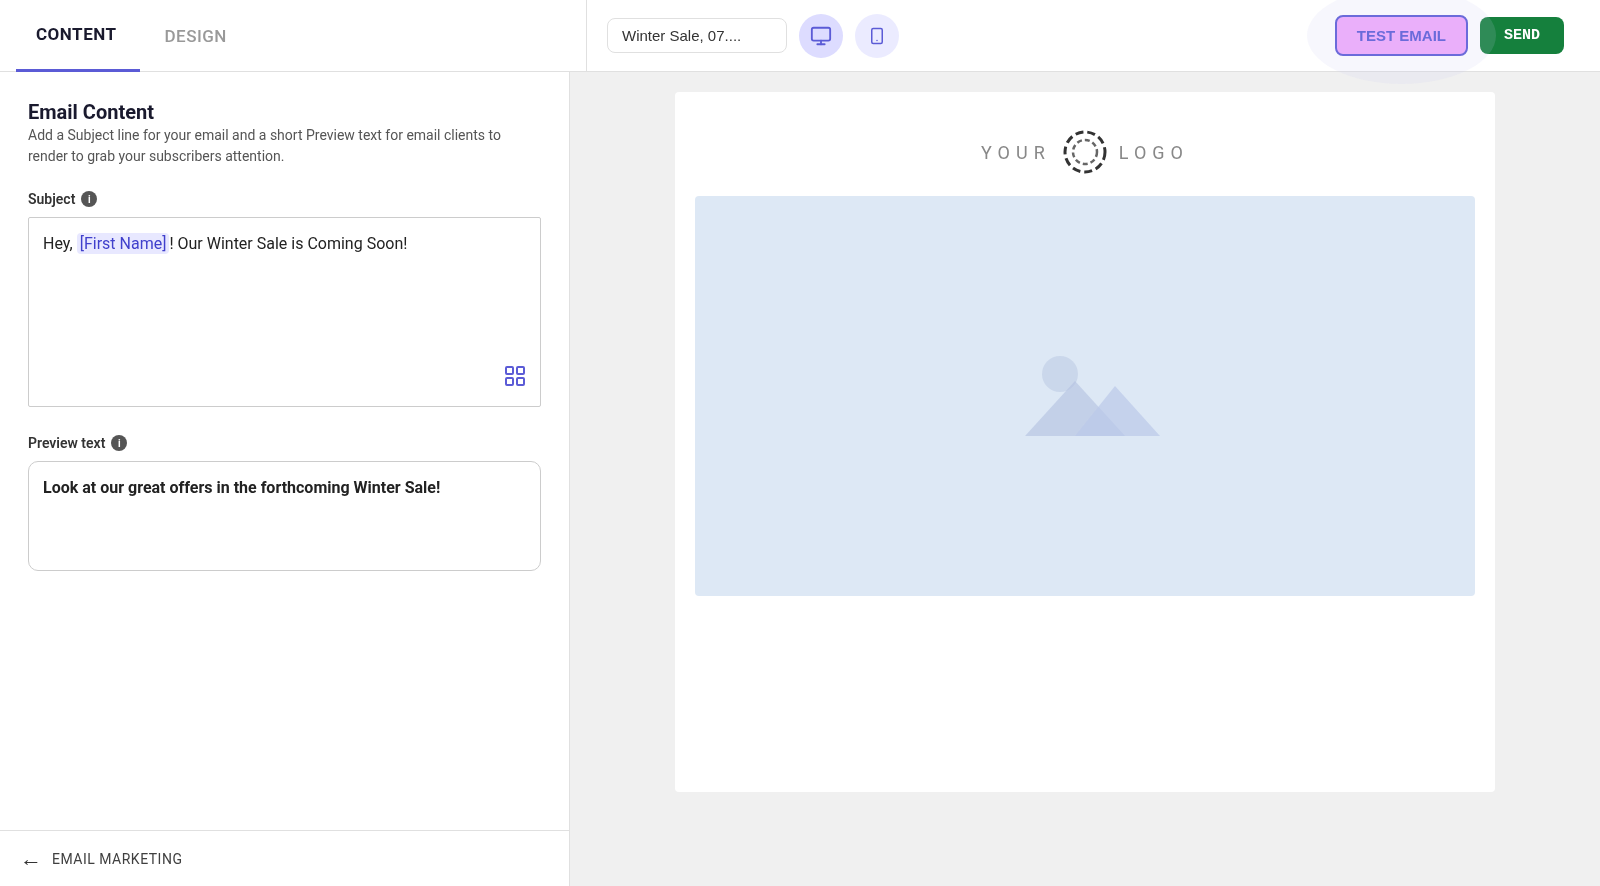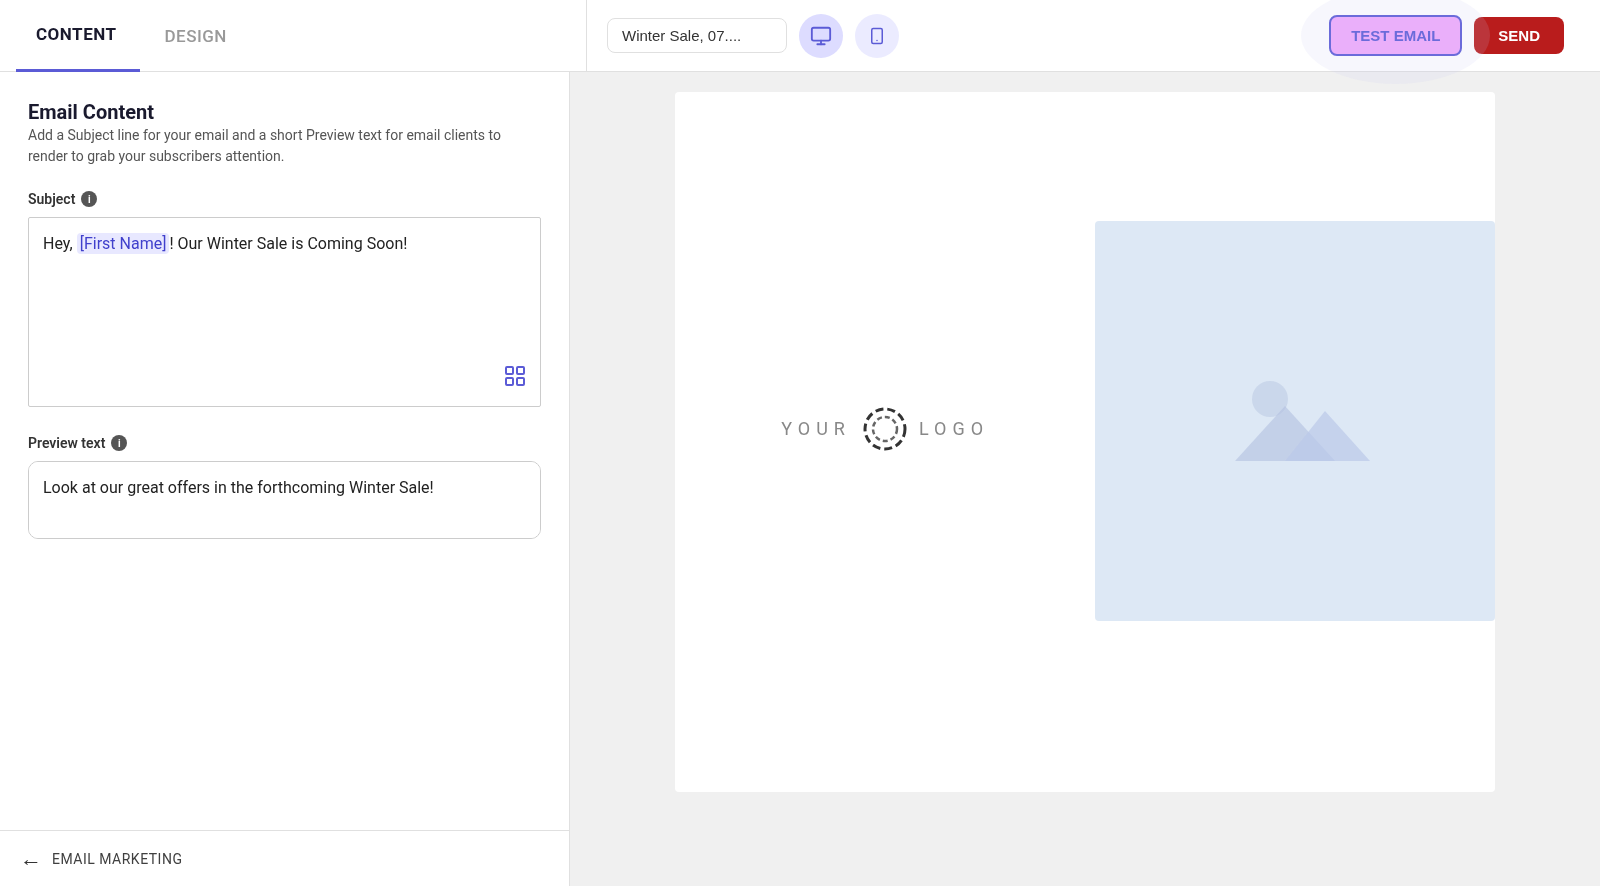--- a/index.html
+++ b/index.html
@@ -103,29 +103,30 @@
       color: #5b5bd6;
       font-weight: 700;
       font-size: 15px;
       padding: 10px 20px;
       border-radius: 8px;
       cursor: pointer;
       white-space: nowrap;
     }
 
     .send-btn {
-      background: #b91c1c;
+      background: #15803d;
       border: none;
       color: #fff;
       font-weight: 700;
       font-size: 15px;
       padding: 10px 24px;
       border-radius: 8px;
       cursor: pointer;
       white-space: nowrap;
+      font-family: Liberation Mono, monospace;
     }
 
     
     .main-layout {
       display: flex;
       flex: 1;
       overflow: hidden;
     }
 
     
@@ -204,21 +205,22 @@
       color: #5b5bd6;
       font-size: 20px;
       cursor: pointer;
     }
 
     .preview-wrapper {
       position: relative;
     }
 
     .preview-textarea {
-      height: 78px;
+      height: 110px;
+      font-weight: bold;
     }
 
     
     .subject-display {
       width: 100%;
       border: 1.5px solid #ccc;
       border-radius: 2px;
       padding: 14px;
       font-size: 16px;
       color: #222;
@@ -276,20 +278,21 @@
       position: relative;
     }
 
     .email-preview-container {
       width: 820px;
       background: #fff;
       margin: 20px auto;
       border-radius: 4px;
       min-height: 700px;
       display: flex;
+      flex-direction: column;
       align-items: center;
       padding-bottom: 43px;
     }
 
     .logo-area {
       width: 100%;
       padding: 36px 0 20px 0;
       display: flex;
       align-items: center;
       justify-content: center;

